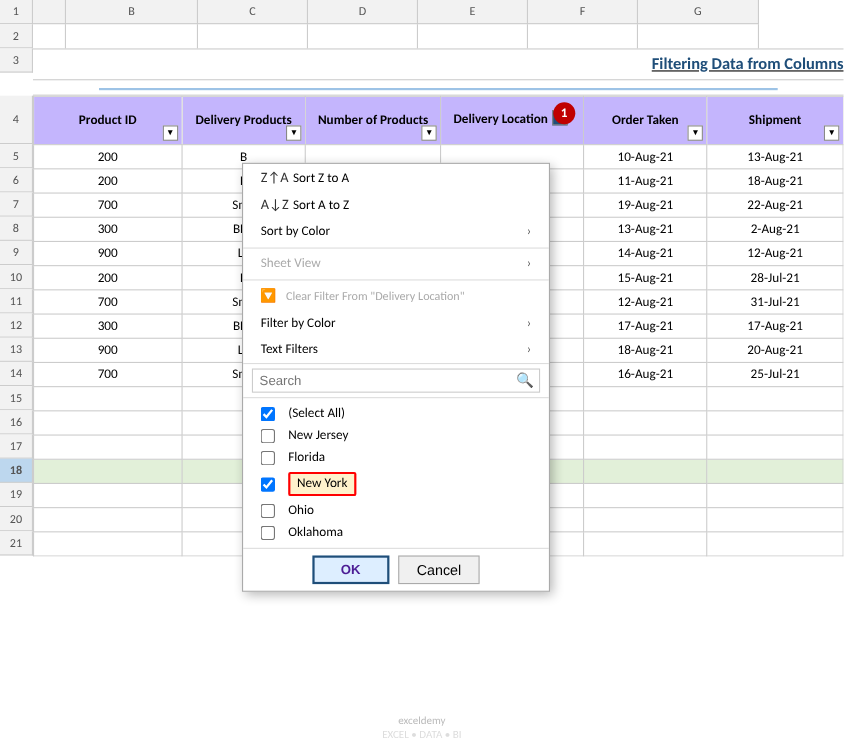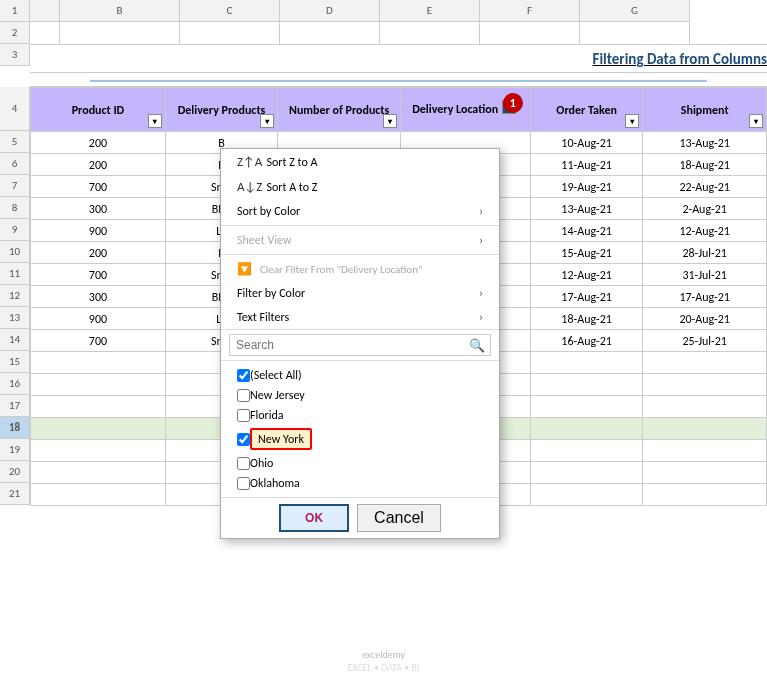--- a/index.html
+++ b/index.html
@@ -180,21 +180,21 @@
     
     .checkbox-list {
       padding: 4px 0;
       max-height: 150px;
       overflow-y: auto;
     }
     .checkbox-item {
       display: flex;
       align-items: center;
       padding: 3px 16px;
-      gap: 0;
+      gap: 12px;
       cursor: pointer;
     }
     .checkbox-item input[type="checkbox"] {
       margin: 0;
       cursor: pointer;
     }
 
     
     .ny-highlighted {
       background: #fff2cc;
@@ -210,29 +210,29 @@
       gap: 8px;
       padding: 6px 0;
       border-top: 1px solid #ddd;
     }
     .btn-ok {
       background: #ddeeff;
       border: 2px solid #1f4e79;
       padding: 4px 24px;
       cursor: pointer;
       font-size: 12px;
-      color: #be185d;
+      color: #4c1d95;
       font-weight: bold;
     }
     .btn-cancel {
       background: #f0f0f0;
       border: 1px solid #aaa;
       padding: 4px 16px;
       cursor: pointer;
-      font-size: 16px;
+      font-size: 13px;
     }
 
     
     .badge {
       display: inline-flex;
       align-items: center;
       justify-content: center;
       width: 20px;
       height: 20px;
       border-radius: 50%;

